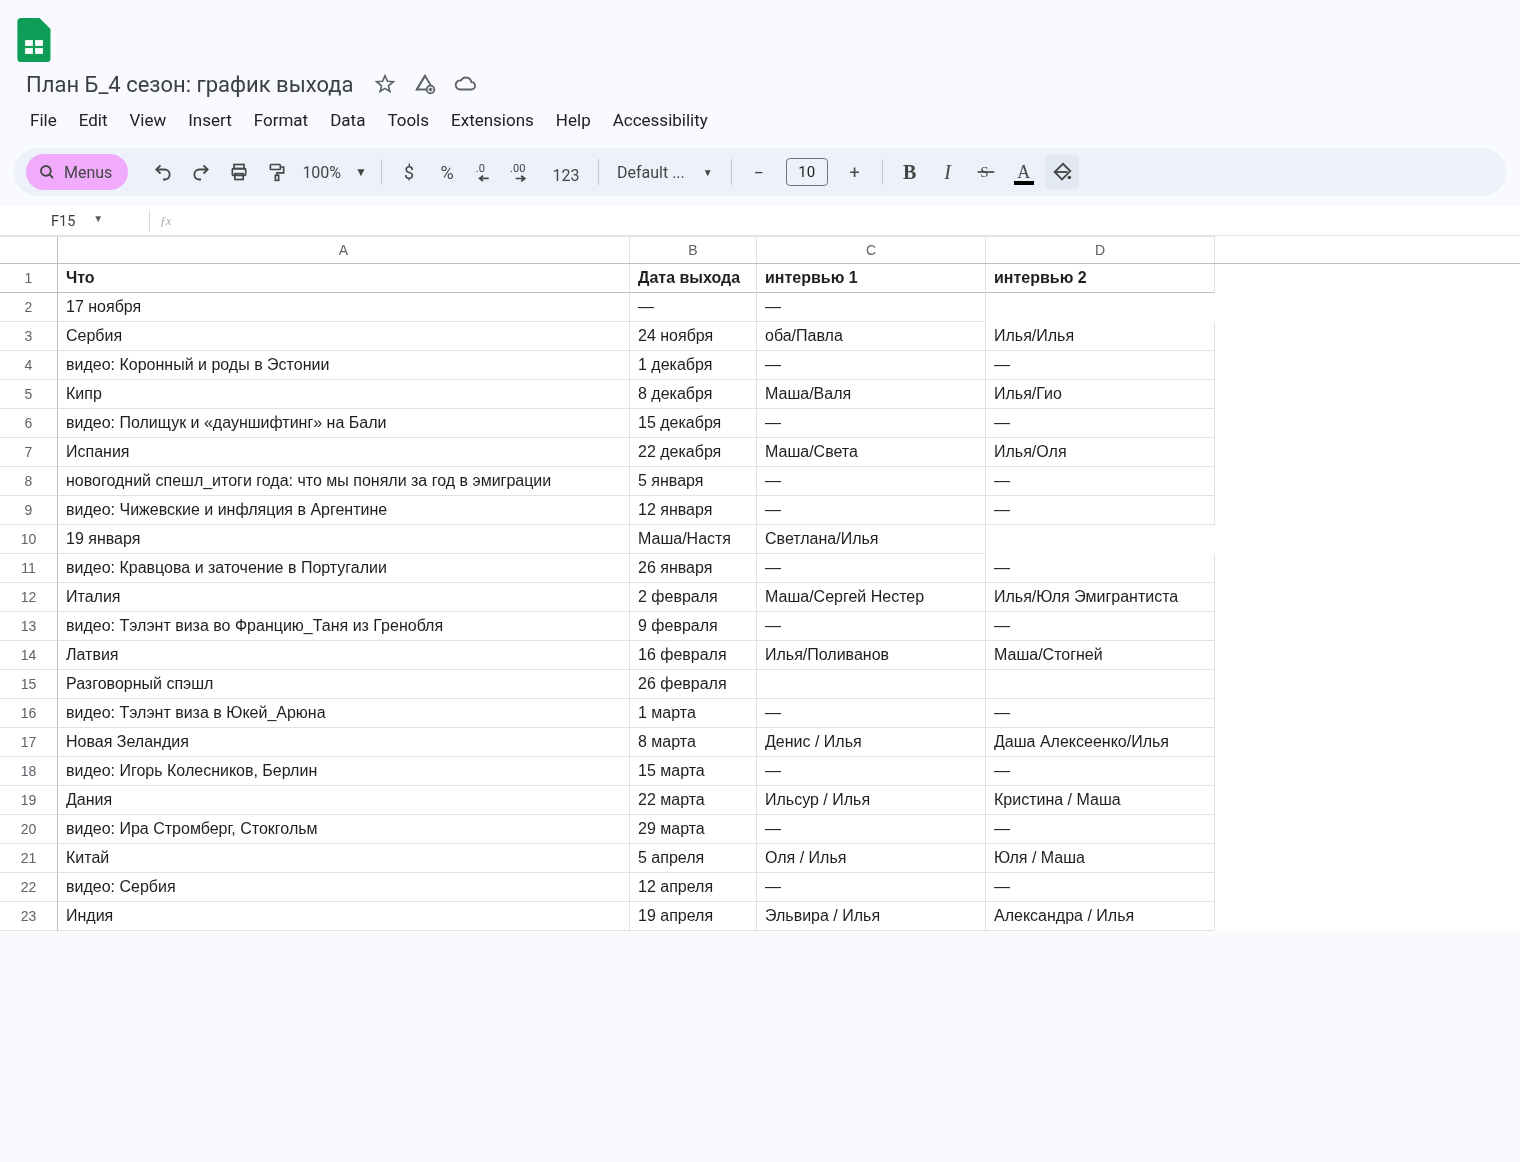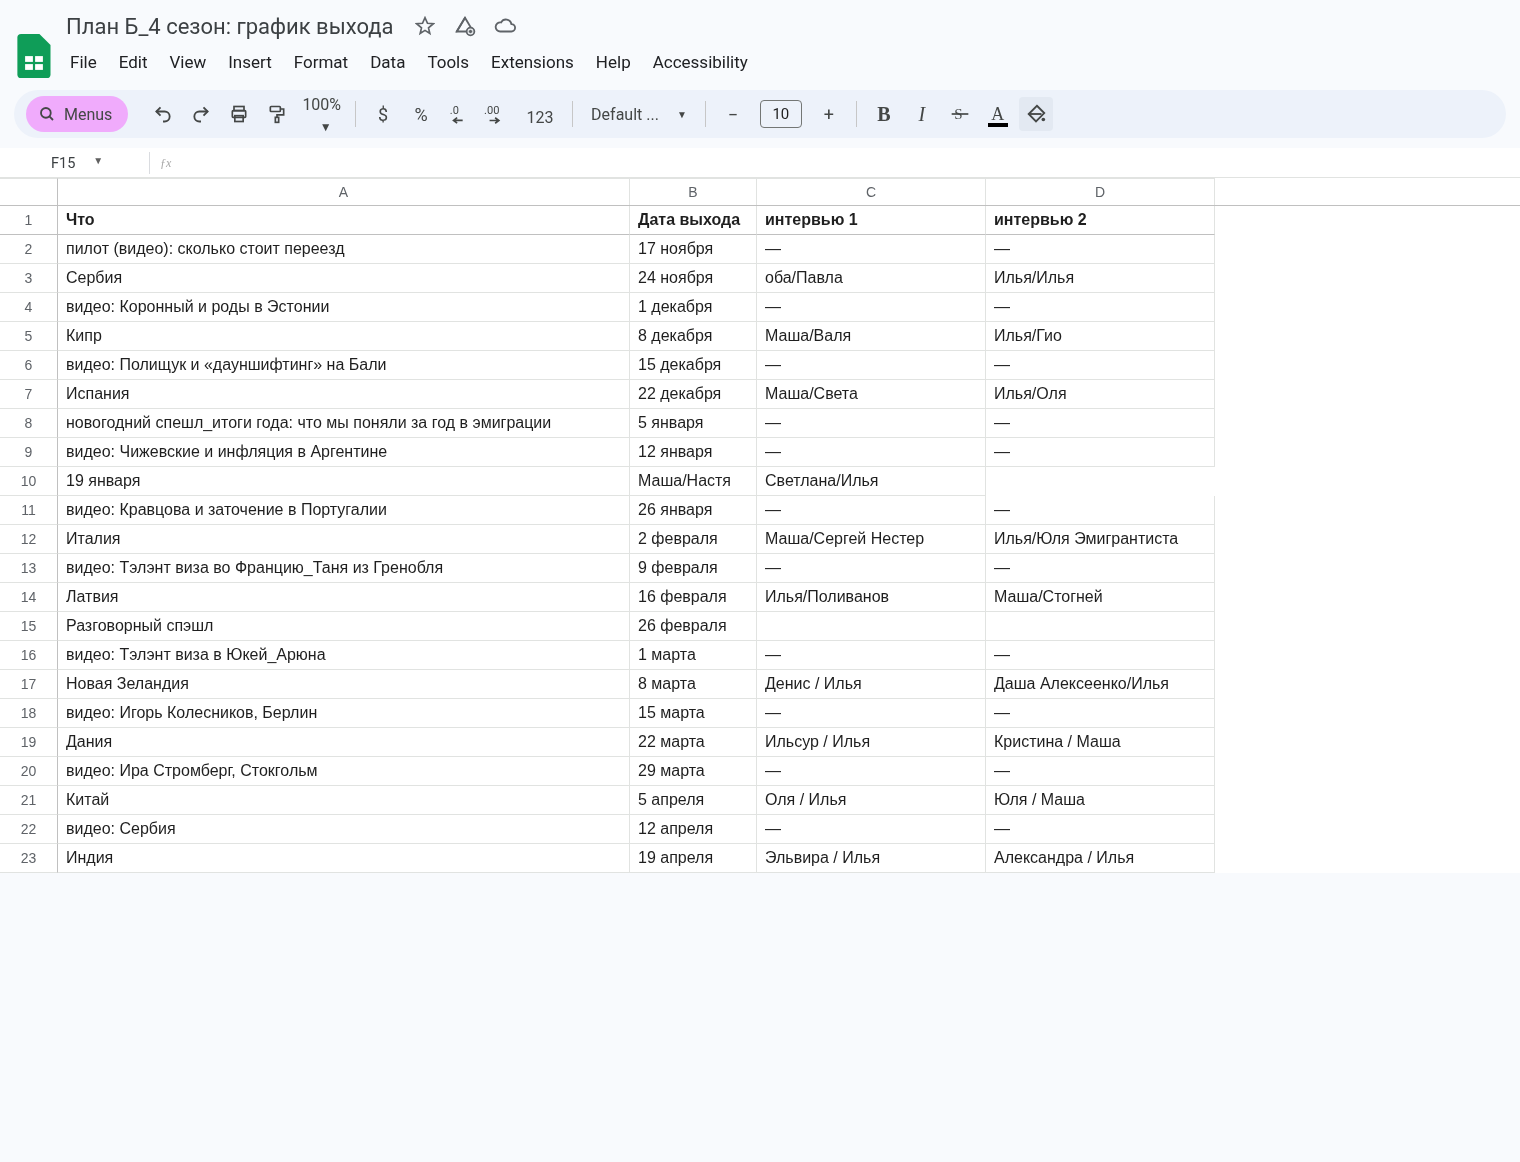--- a/index.html
+++ b/index.html
@@ -7,22 +7,23 @@
     margin: 0; padding: 0;
     font-family: "Google Sans", Roboto, Arial, sans-serif;
     background: #f8fafd;
     color: #1f1f1f;
     font-size: 14px;
     overflow: hidden;
   }
   
   .header {
     display: flex;
-    align-items: flex-end;
+    align-items: flex-start;
     padding: 10px 14px 0 14px;
+    flex-direction: column;
   }
   .logo {
     width: 40px; height: 54px;
     display: flex; align-items: center; justify-content: center;
     margin-top: 4px;
   }
   .logo svg { width: 36px; height: 48px; }
   .title-area { flex: 1; padding-left: 6px; }
   .title-row { display: flex; align-items: center; gap: 12px; height: 32px; }
   .doc-title {
@@ -51,21 +52,21 @@
   .search-chip {
     background: #f0abfc; border-radius: 20px;
     height: 36px; display:flex; align-items:center; gap:8px;
     padding: 0 16px 0 12px; color:#444746; font-size:16px;
   }
   .tbtn {
     width: 34px; height: 34px; display:flex; align-items:center; justify-content:center;
     border-radius: 6px; color:#444746; cursor:pointer; font-size:18px;
   }
   .tsep { width:1px; height:26px; background:#c7c7c7; margin:0 6px; }
-  .zoom { display:flex; align-items:center; gap:6px; color:#444746; font-size:16px; padding:0 4px;flex-direction:column;}
+  .zoom { display:flex; align-items:center; gap:6px; color:#444746; font-size:16px; padding:0 4px;}
   .zoom .caret { font-size:12px; color:#444746; padding-left:8px;}
   .font-sel { display:flex; align-items:center; gap:18px; color:#444746; font-size:16px; padding:0 8px;}
   .fsz {
     display:flex; align-items:center; gap:10px;
   }
   .fsz-box {
     border:1px solid #747775; border-radius:4px; width:42px; height:28px;
     display:flex; align-items:center; justify-content:center; font-size:15px; background:#fff0;
   }
   .bold { font-weight:700; font-family:serif; font-size:20px;}
@@ -310,21 +311,20 @@
   <div id="rows-container">
       <div class="row header-row">
         <div class="rh">1</div>
         <div class="cell">Что</div>
         <div class="cell">Дата выхода</div>
         <div class="cell">интервью 1</div>
         <div class="cell">интервью 2</div>
       </div>
       <div class="row">
         <div class="rh">2</div>
-        <div class="cell">пилот (видео): сколько стоит переезд</div>
         <div class="cell">17 ноября</div>
         <div class="cell">—</div>
         <div class="cell">—</div>
       </div>
       <div class="row">
         <div class="rh">3</div>
         <div class="cell">Сербия</div>
         <div class="cell">24 ноября</div>
         <div class="cell">оба/Павла</div>
         <div class="cell">Илья/Илья</div>

